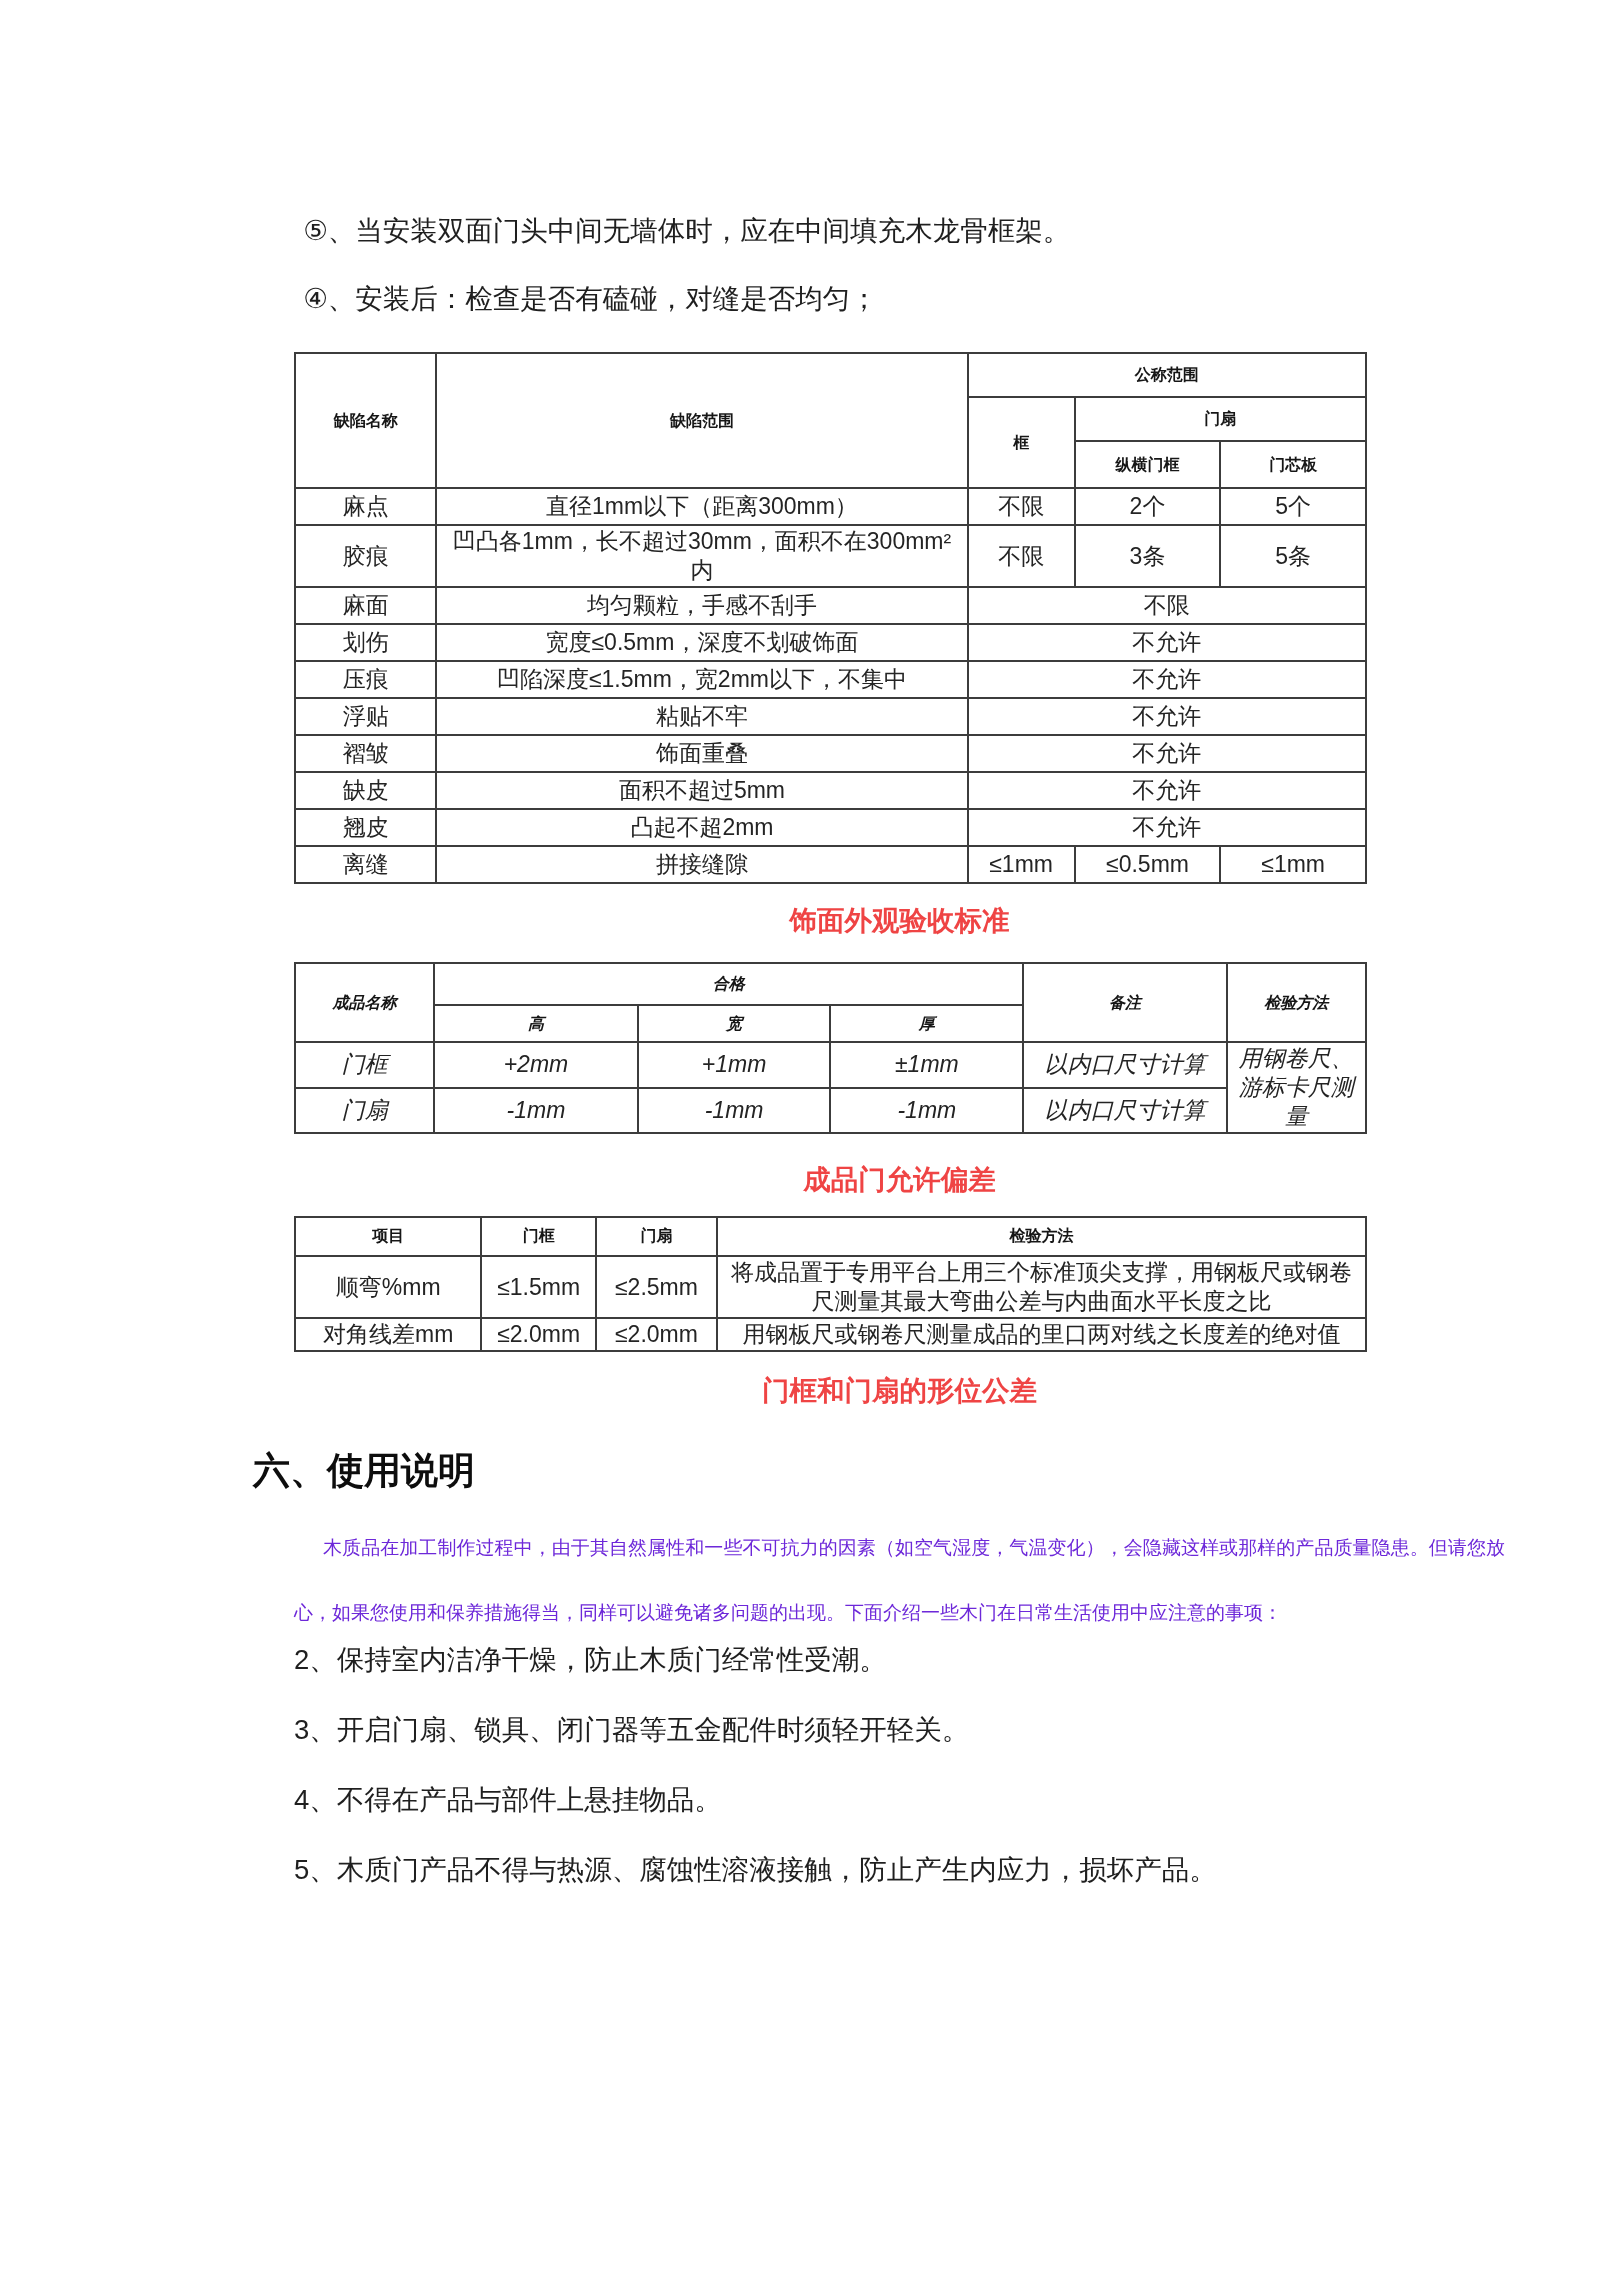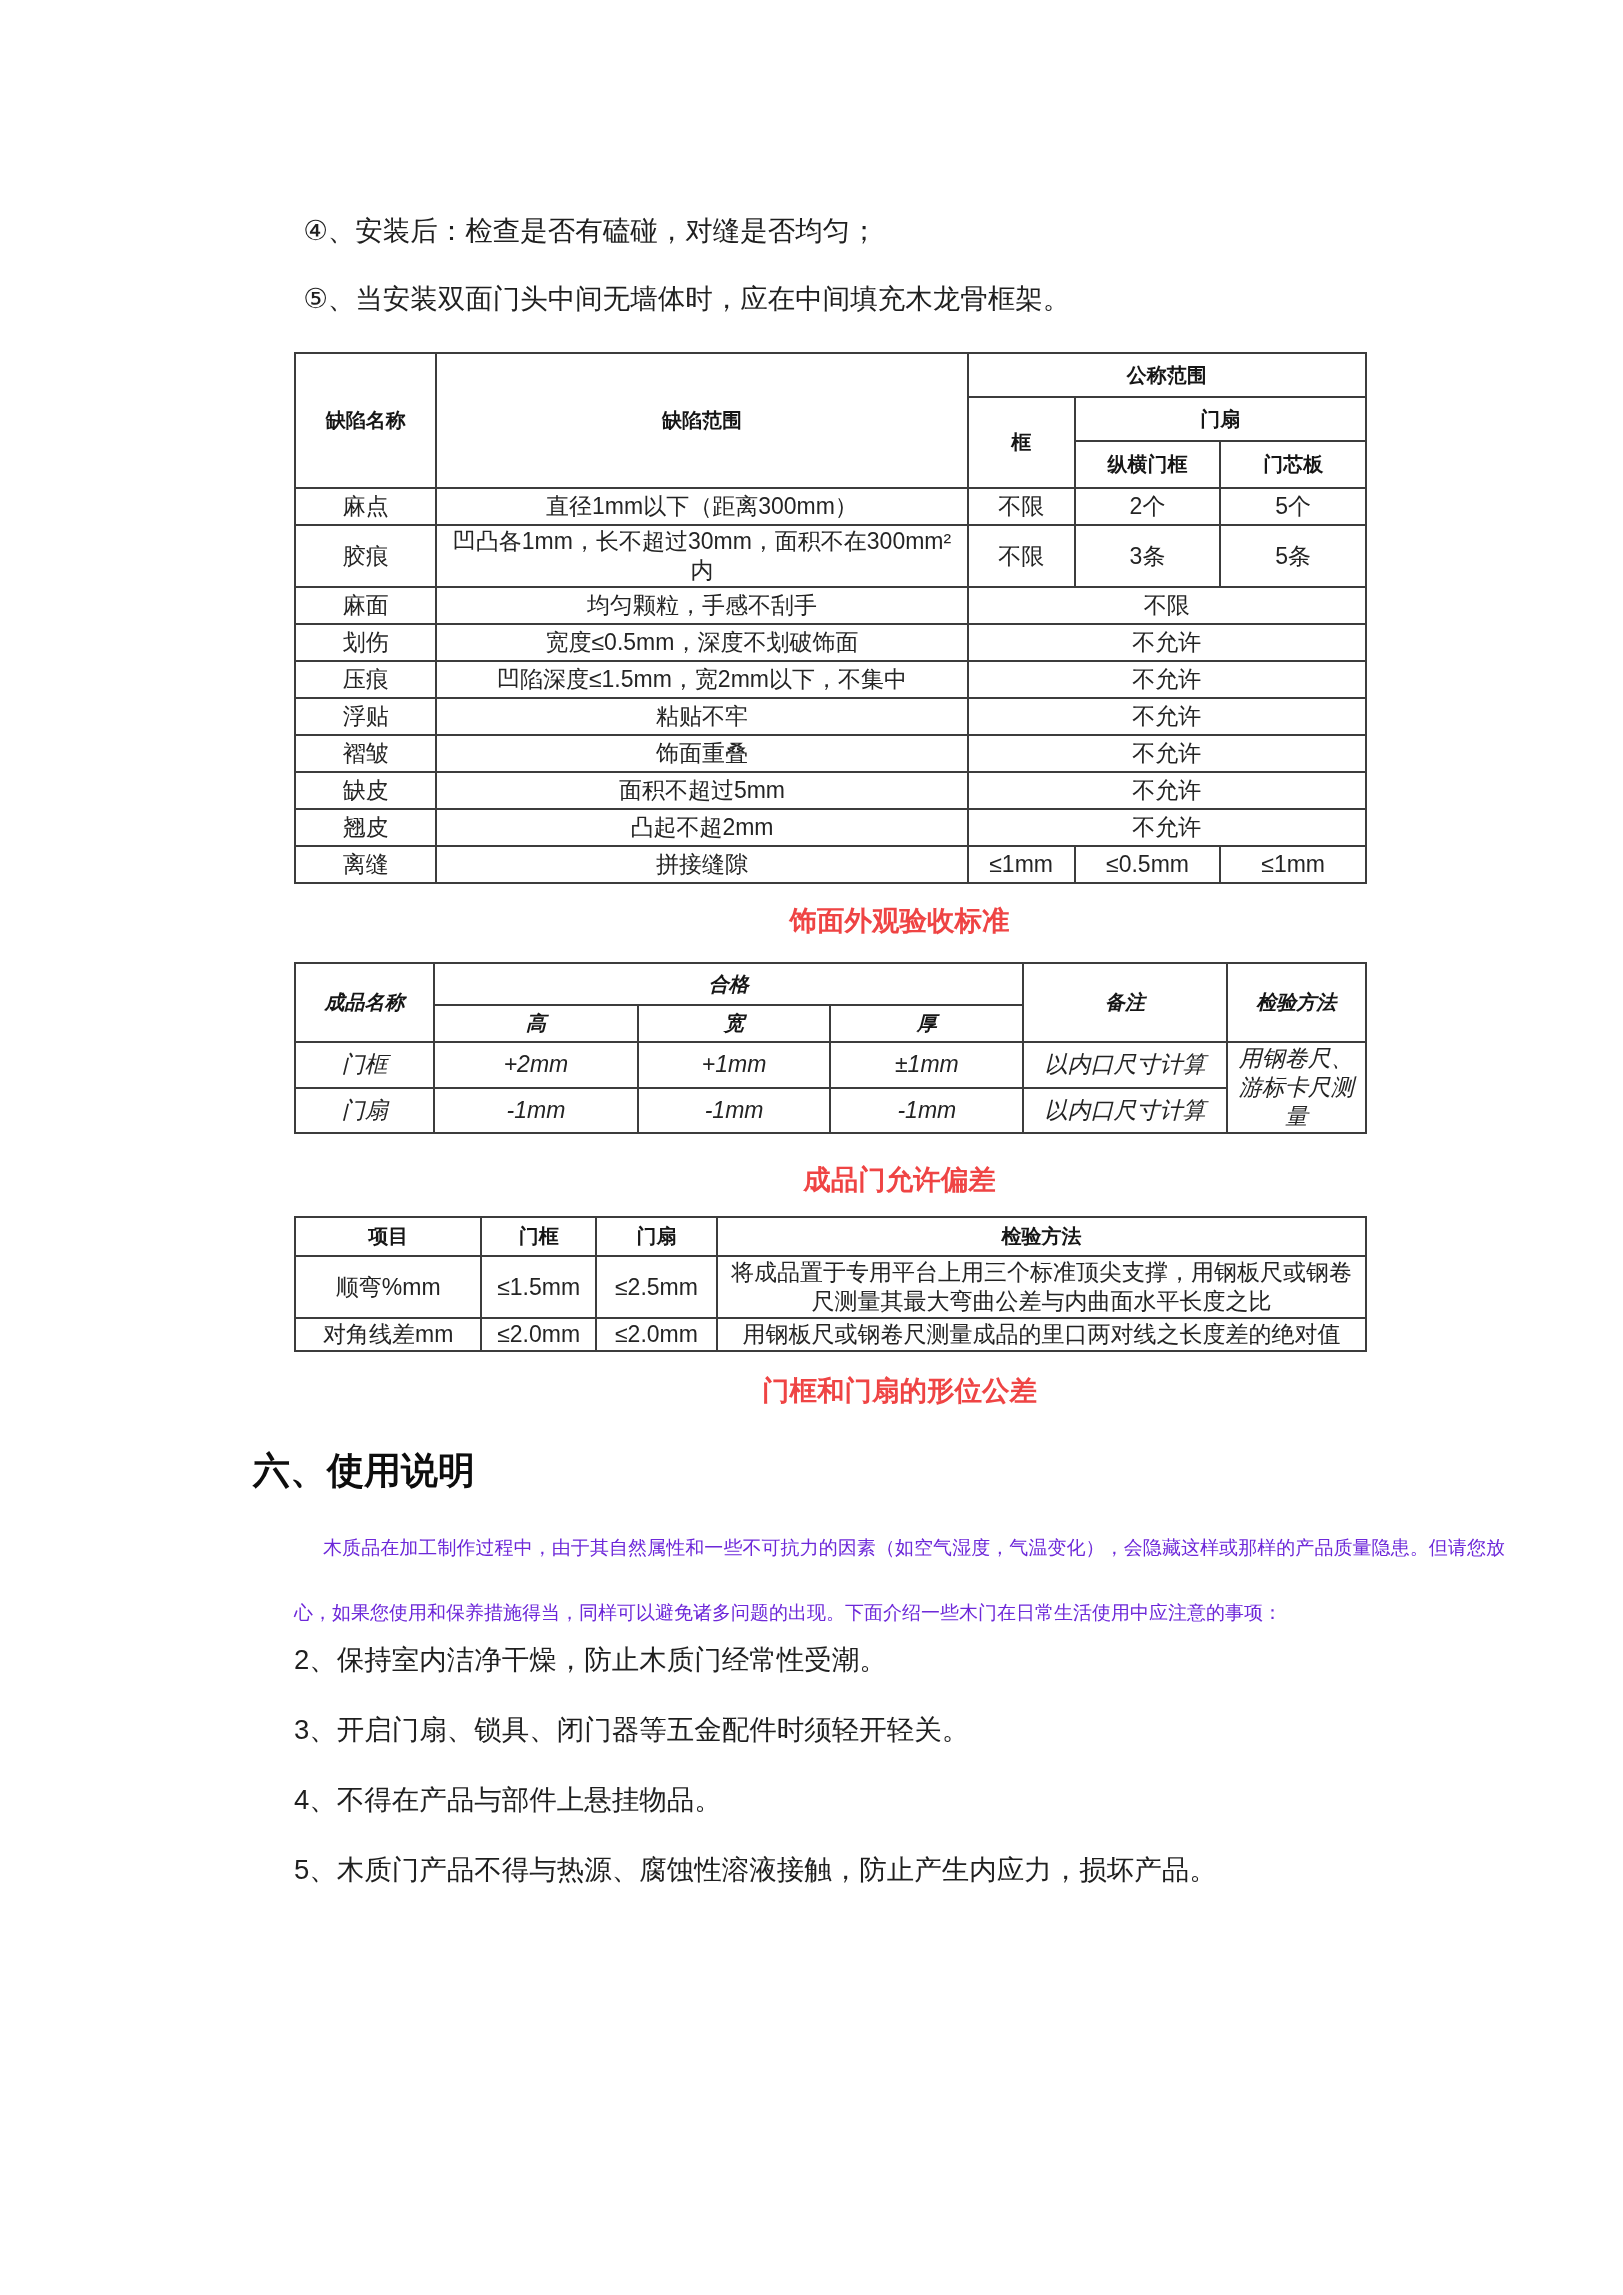--- a/index.html
+++ b/index.html
@@ -21,21 +21,21 @@
     border-top-width:2.6px;
     border-bottom-width:2.6px;
     text-align:center;
     vertical-align:middle;
     font-size:23px;
     line-height:1.25;
     padding:1.3px 5.2px;
     box-sizing:border-box;
     color:#242424;
   }
-  .tbl td.hd{font-weight:bold;font-size:20px;color:#161616;}
+  .tbl td.hd{font-weight:bold;font-size:16px;color:#161616;}
   .t1{margin-top:33px;}
   .t1 tr.hr1{height:44px;}
   .t1 tr.hr2{height:44px;}
   .t1 tr.hr3{height:47px;}
   .t1 tr.dr{height:37px;}
   .t2{margin-top:26px;font-style:italic;}
   .t2 tr.hr1{height:42px;}
   .t2 tr.hr2{height:37px;}
   .t2 tr.dr{height:34px;}
   .t3{margin-top:21px;width:1106px;}
@@ -72,22 +72,22 @@
   }
   .usage-item{font-size:27.5px;line-height:29px;margin:0 0 41px 0;white-space:nowrap;}
   .usage-item.first{margin-top:26px;}
 </style>
 </head>
 <body>
 
 <div class="page">
   <div class="content">
 
+    <p class="note">⑤、当安装双面门头中间无墙体时，应在中间填充木龙骨框架。</p>
     <p class="note">④、安装后：检查是否有磕碰，对缝是否均匀；</p>
-    <p class="note">⑤、当安装双面门头中间无墙体时，应在中间填充木龙骨框架。</p>
 
     <table class="tbl t1">
       <colgroup>
         <col style="width:13.2%">
           <col style="width:49.6%">
           <col style="width:10%">
           <col style="width:13.6%">
           <col style="width:13.6%">
       </colgroup>
       <tbody>

